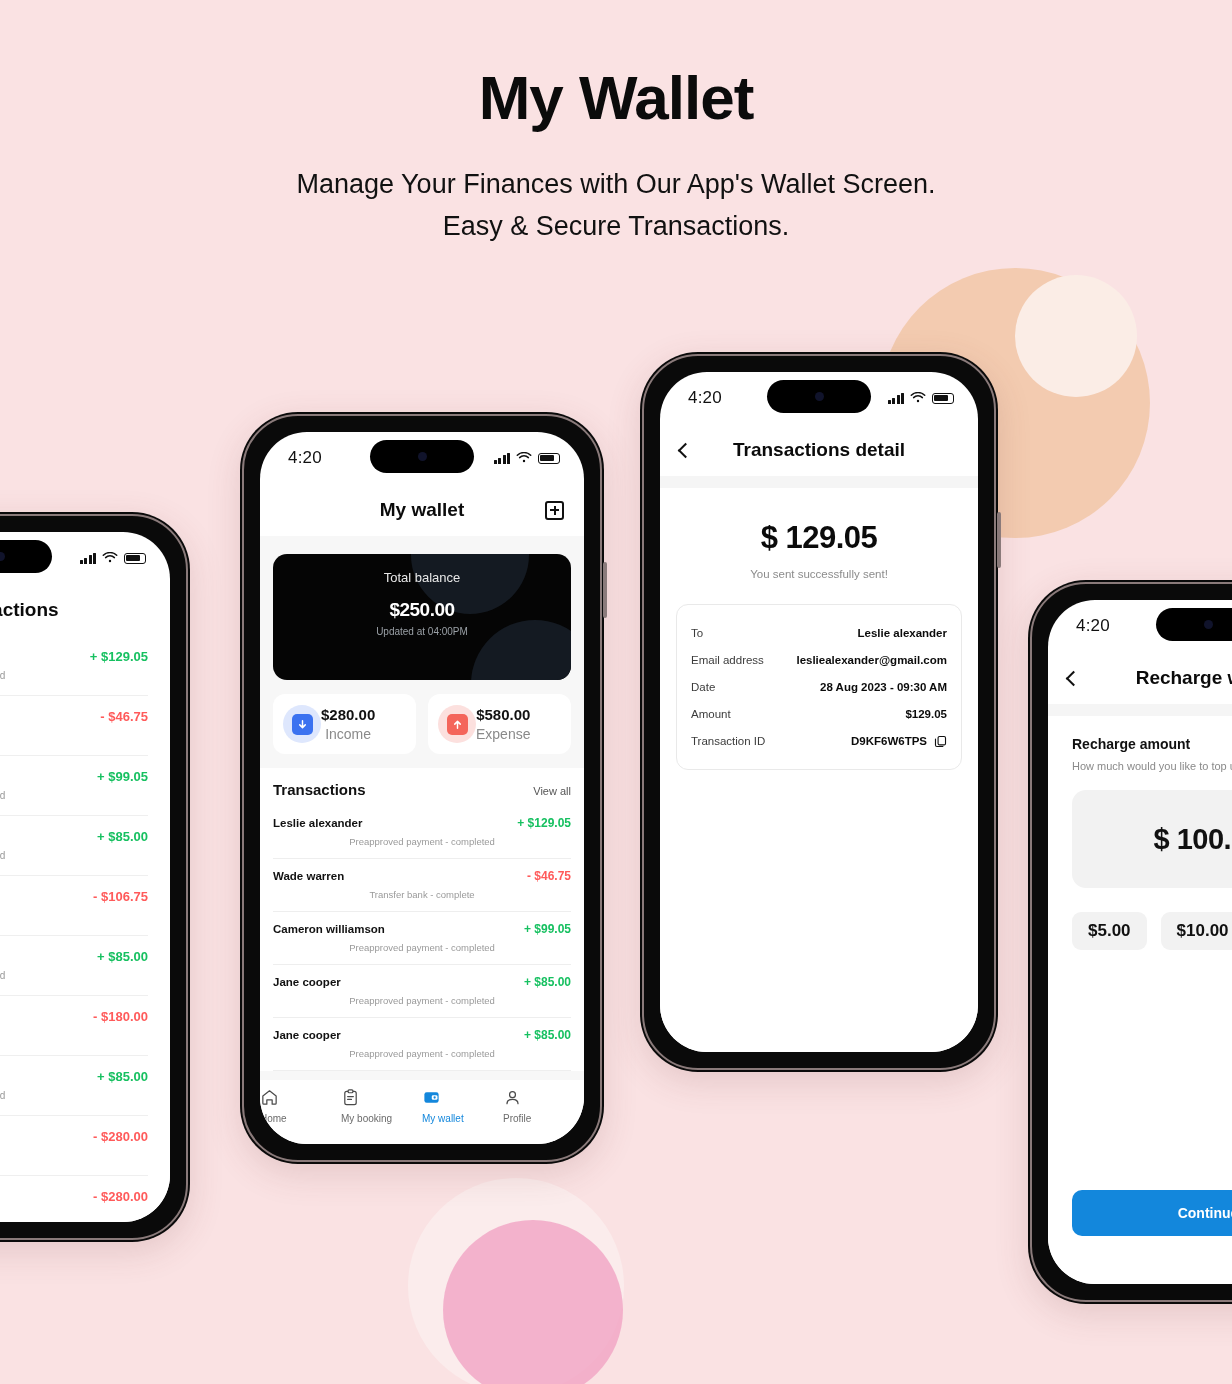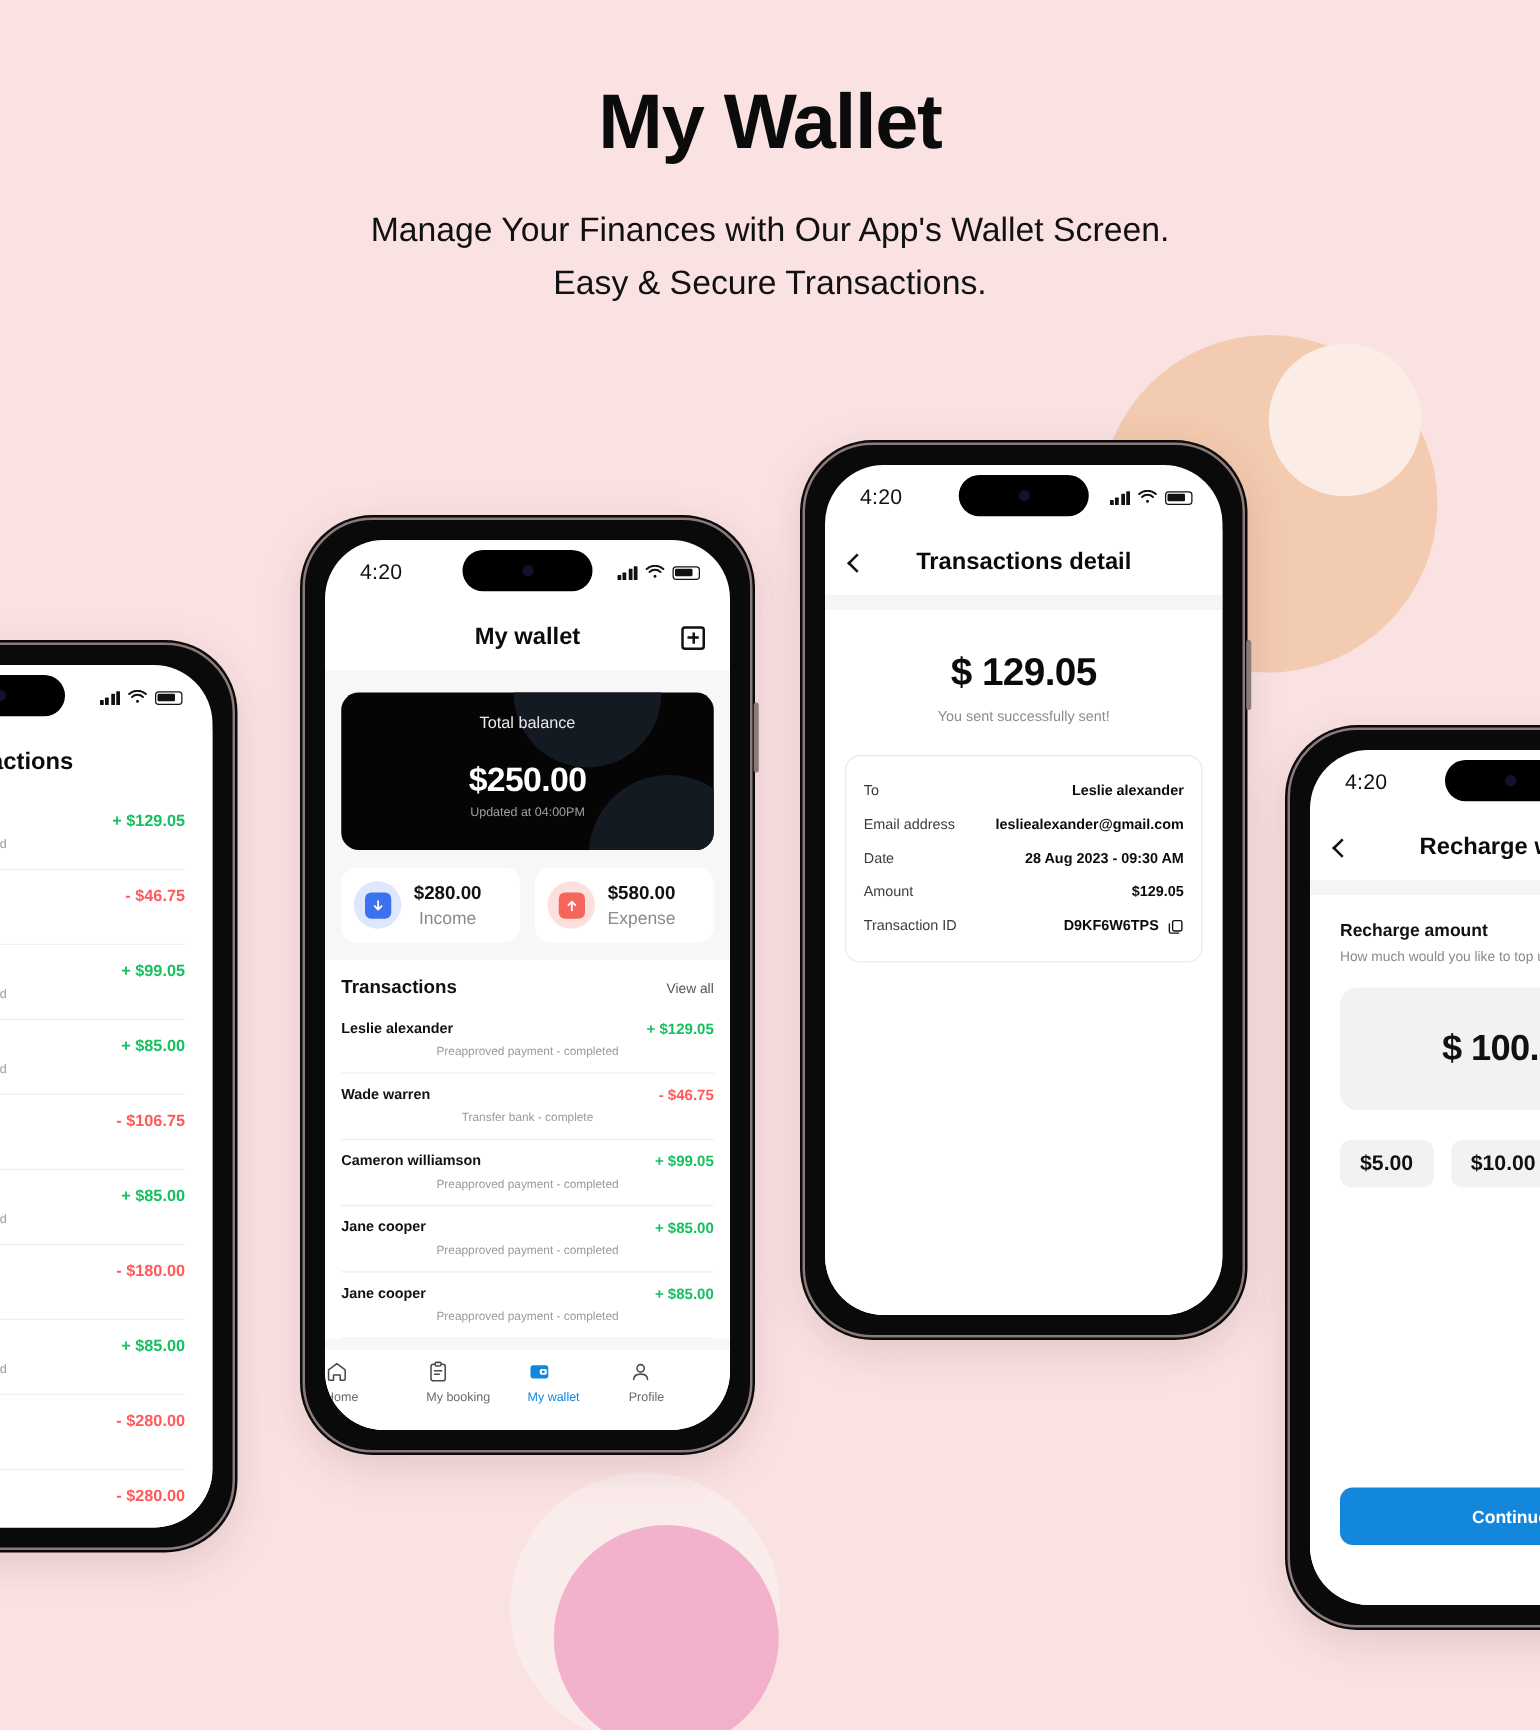--- a/index.html
+++ b/index.html
@@ -102,27 +102,27 @@
 
   .balance-card {
     margin: 18px 13px 0 13px; height: 126px; border-radius: 14px;
     background: #050505; position: relative; overflow: hidden;
     padding: 16px 17px;
   }
   .bal-deco { position: absolute; border-radius: 50%; background: #141A22; }
   .bal-deco.a { width: 118px; height: 118px; right: 42px; top: -58px; }
   .bal-deco.b { width: 128px; height: 128px; right: -28px; bottom: -68px; }
   .bal-label { position: relative; font-size: 13px; color: #E8E8E8; }
-  .bal-amount { position: relative; font-size: 27px; font-weight: bold; color: #fff; margin-top: 24px; letter-spacing: -.5px; }
+  .bal-amount { position: relative; font-size: 19px; font-weight: bold; color: #fff; margin-top: 14px; letter-spacing: -.5px; }
   .bal-upd { position: relative; font-size: 10px; color: #9AA0A6; margin-top: 5px; }
 
   .stat-row { display: flex; gap: 12px; margin: 14px 13px 0 13px; }
   .stat-card {
     flex: 1; background: #fff; border-radius: 12px; padding: 11px 10px;
-    display: flex; align-items: center; gap: 10px;
+    display: flex; align-items: center; 
   }
   .stat-bubble { width: 38px; height: 38px; border-radius: 50%; display:flex; align-items:center; justify-content:center; flex: none; }
   .stat-bubble.in  { background: #DEE7FD; }
   .stat-bubble.out { background: #FCE0DE; }
   .stat-sq { width: 21px; height: 21px; border-radius: 5px; display:flex; align-items:center; justify-content:center; }
   .stat-sq.in  { background: #3B72F0; }
   .stat-sq.out { background: #F4655B; }
   .stat-val { font-size: 15px; font-weight: bold; color: #111; }
   .stat-cap { font-size: 14px; color: #8A8A8A; margin-top: 3px; }
 

